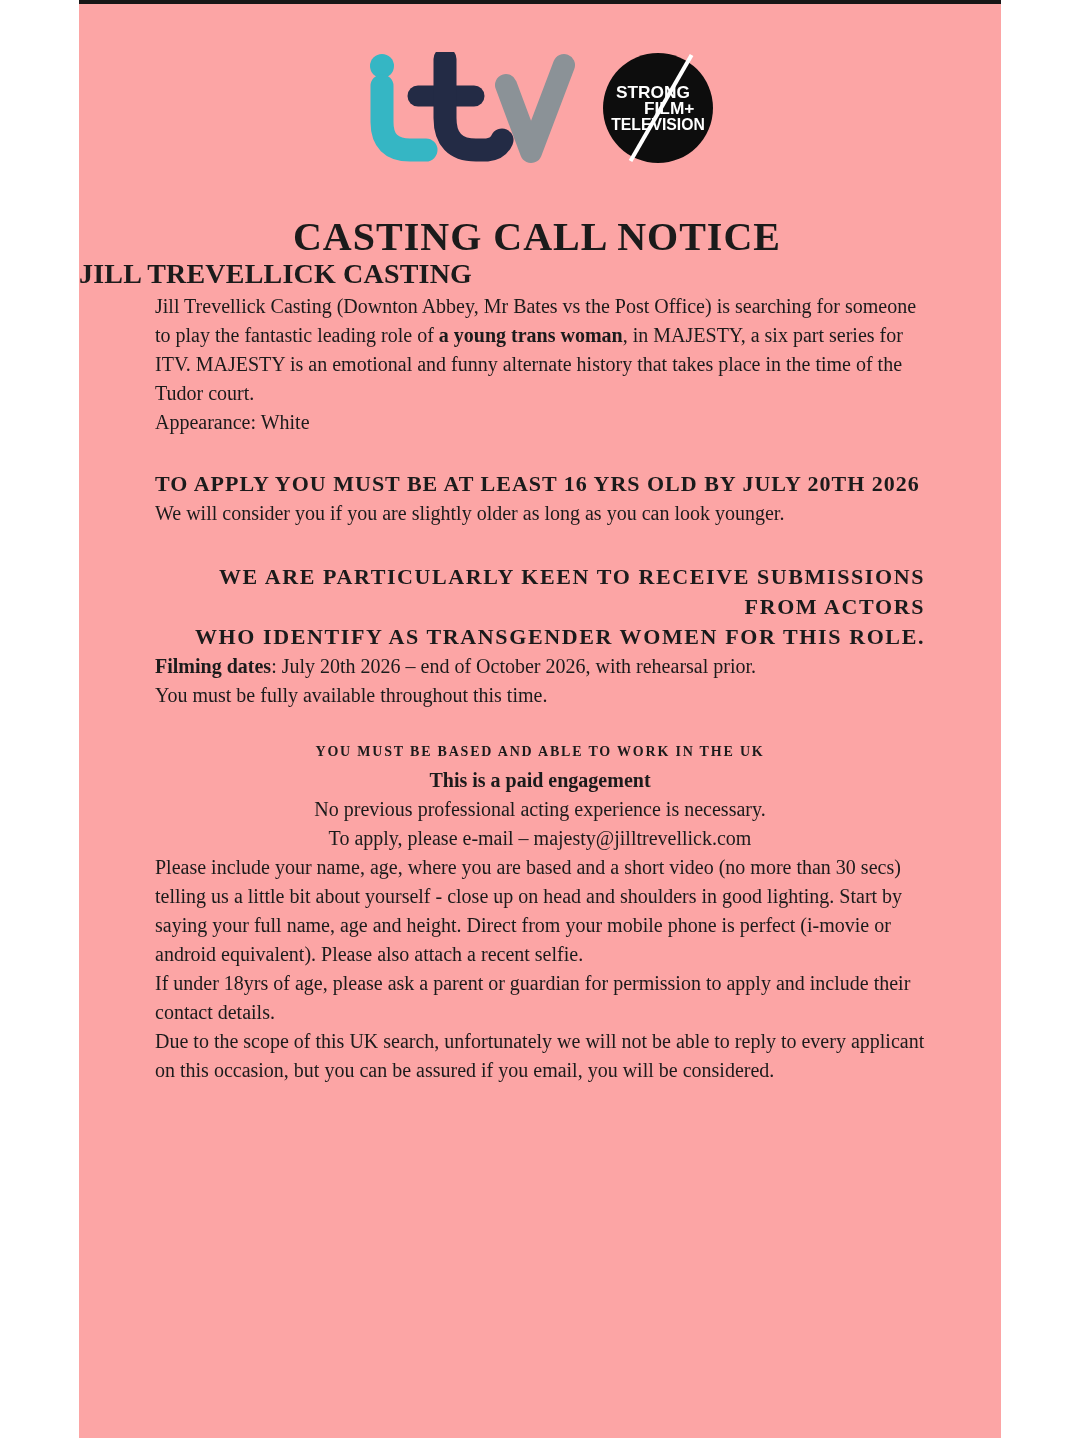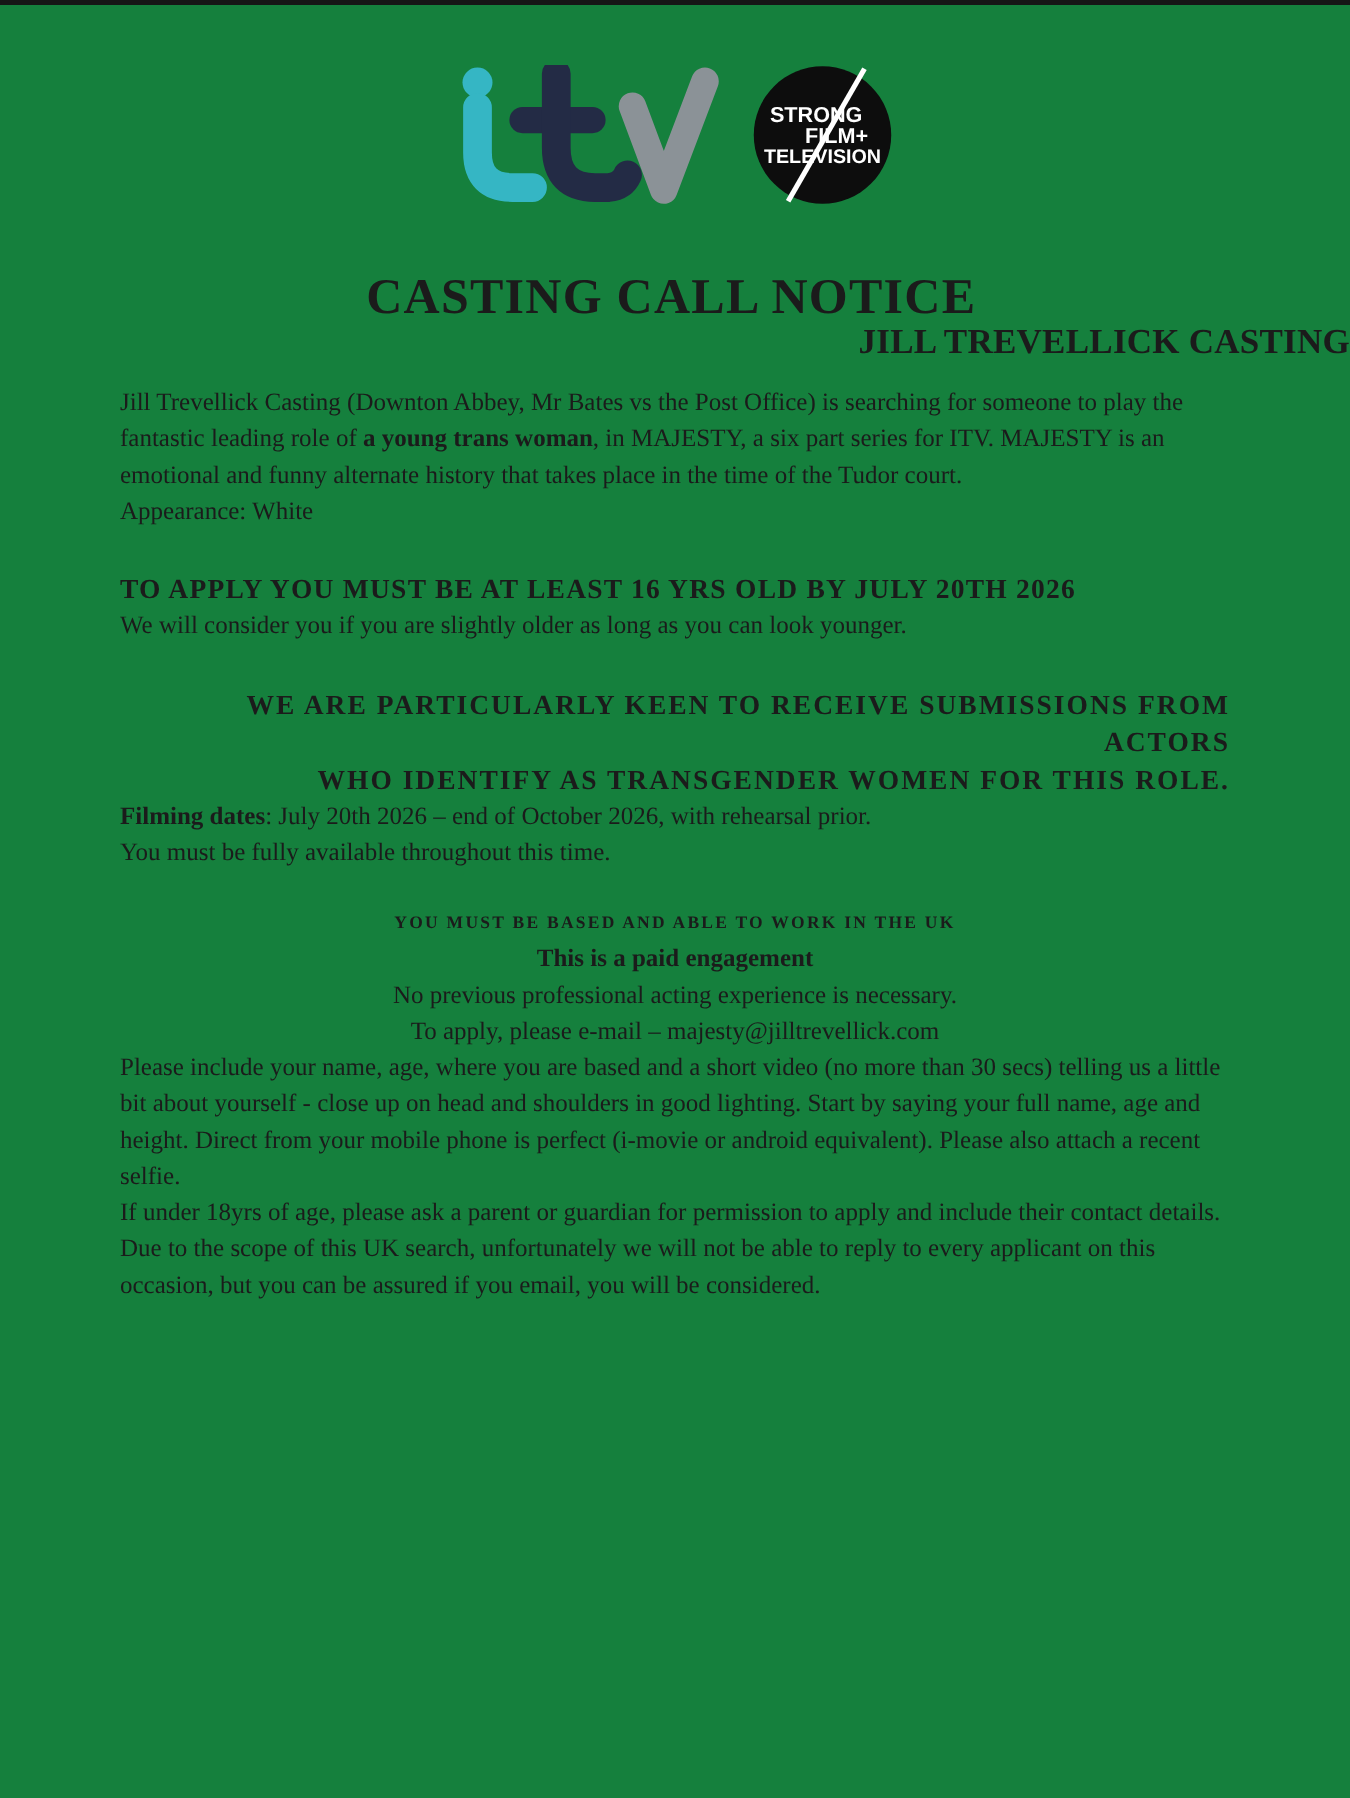--- a/index.html
+++ b/index.html
@@ -1,21 +1,21 @@
 <!DOCTYPE html>
 <html><head>
 <meta charset="utf-8">
 <style>
   html,body{margin:0;padding:0;background:#ffffff;}
   .page{
     position:relative;
-    width:1080px;
+    width:922px;
     height:1438px;
     margin:0 auto;
-    background:#15803d;
+    background:#fca5a5;
     font-family:"Liberation Serif", serif;
     color:#1b1b1b;
     overflow:hidden;
   }
   .top-edge{
     width:100%;
     height:4px;
     background:#161616;
   }
   .logo-row{
@@ -35,32 +35,31 @@
   }
   .doc-title{
     text-align:center;
     font-weight:bold;
     font-size:40px;
     letter-spacing:1px;
     margin:52px 6px 0 0;
     line-height:38px;
   }
   .doc-subtitle{
-    text-align:right;
+    text-align:left;
     font-weight:bold;
     font-size:28px;
     letter-spacing:0.2px;
     margin:0;
     line-height:36px;
   }
   .content{
-    padding:0 96px;
+    padding:0 76px;
     font-size:20px;
     line-height:29px;
-    margin-top:16px;
   }
   .content .para{margin:0;}
   .b{font-weight:bold;}
   .p1{margin-top:40px;}
   .p2{margin-top:26px;}
   .h-apply{
     margin-top:32px;
     font-weight:bold;
     font-size:22px;
     letter-spacing:1px;

